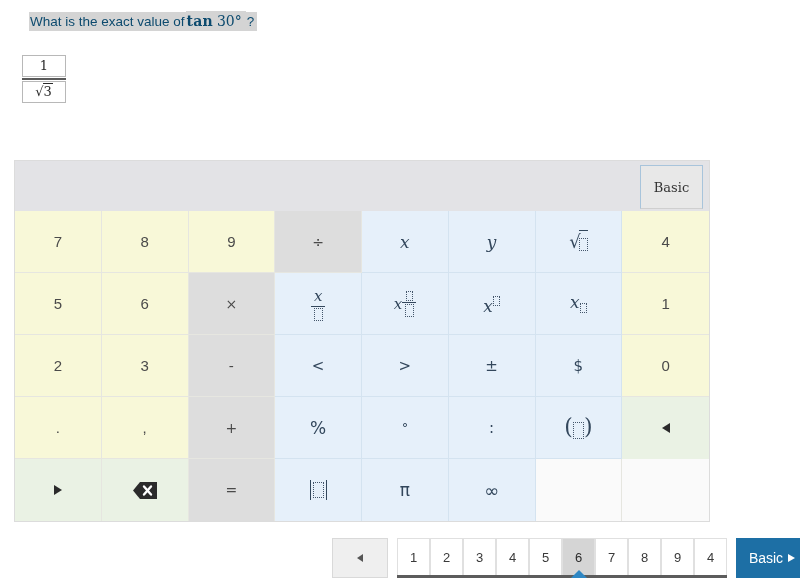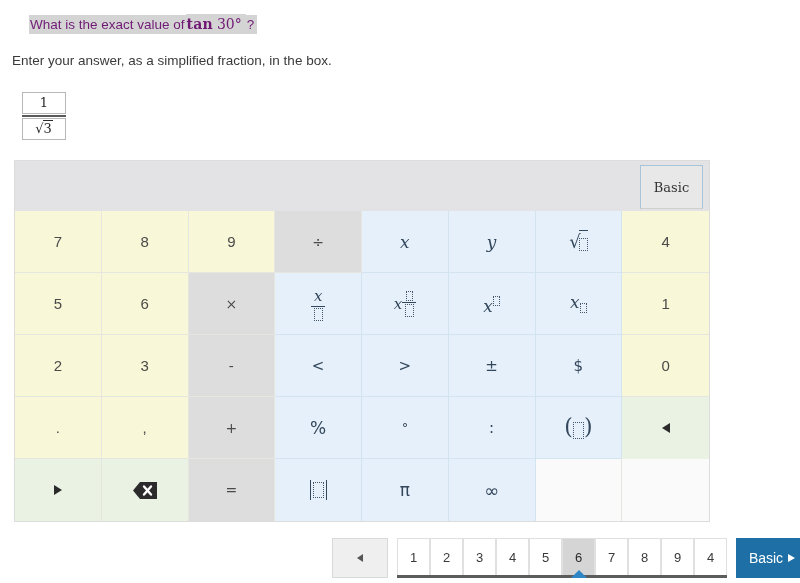--- a/index.html
+++ b/index.html
@@ -13,22 +13,22 @@
     position: relative;
   }
 
   
   .question-area {
     padding: 12px 0 0 12px;
   }
 
   .question-line {
     font-size: 13.5px;
-    color: #701a75;
-    line-height: 24px;
+    color: #0c4a6e;
+    line-height: 18px;
     display: inline-block;
     white-space: nowrap;
     padding-left: 17px;
   }
 
   .hl {
     background: #d4d4d4;
     padding: 2px 1px;
   }
 
@@ -268,21 +268,20 @@
 </head>
 <body>
 
 
 
 
 <div class="question-area">
   <div class="question-line">
     <span class="hl">What is the exact value of</span><span class="hl q-func">tan</span><span class="q-angle">30°</span><span class="q-qmark">?</span>
   </div>
-  <div class="instruction">Enter your answer, as a simplified fraction, in the box.</div>
 </div>
 
 
 <div class="answer-wrap">
   <div class="frac">
     <div class="frac-num">1</div>
     <div class="frac-bar"></div>
     <div class="frac-den">
       <span class="sqrt-glyph"><span class="rad">√</span><span class="bar-over">3</span></span>
     </div>

